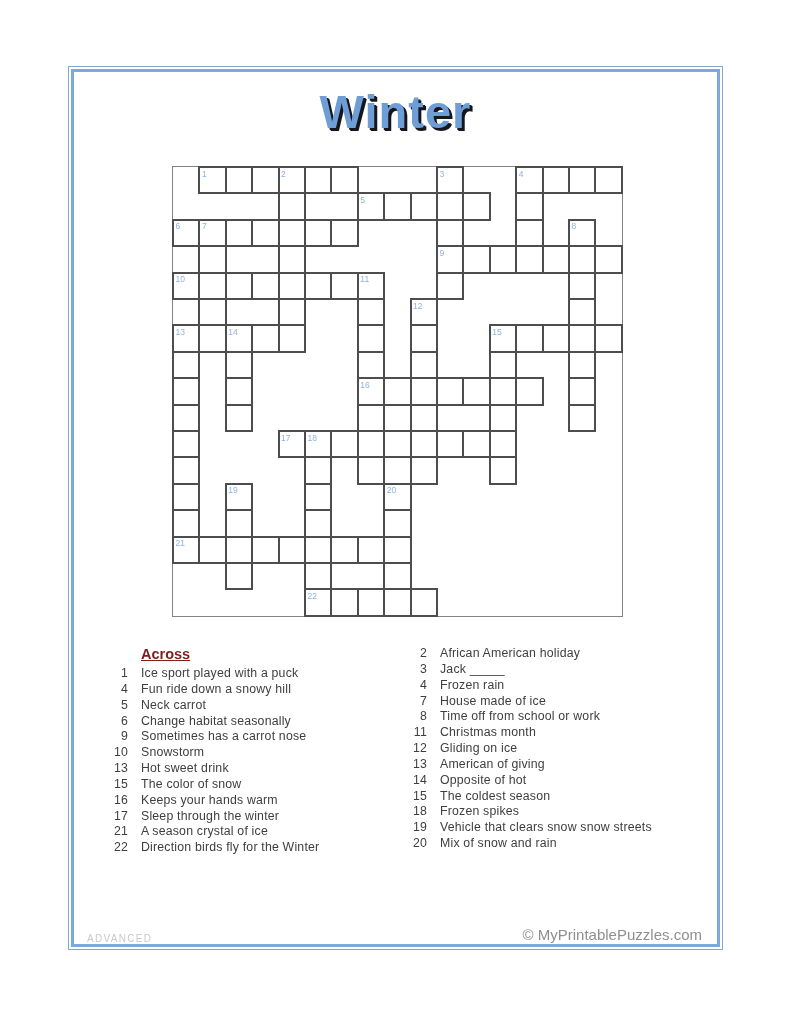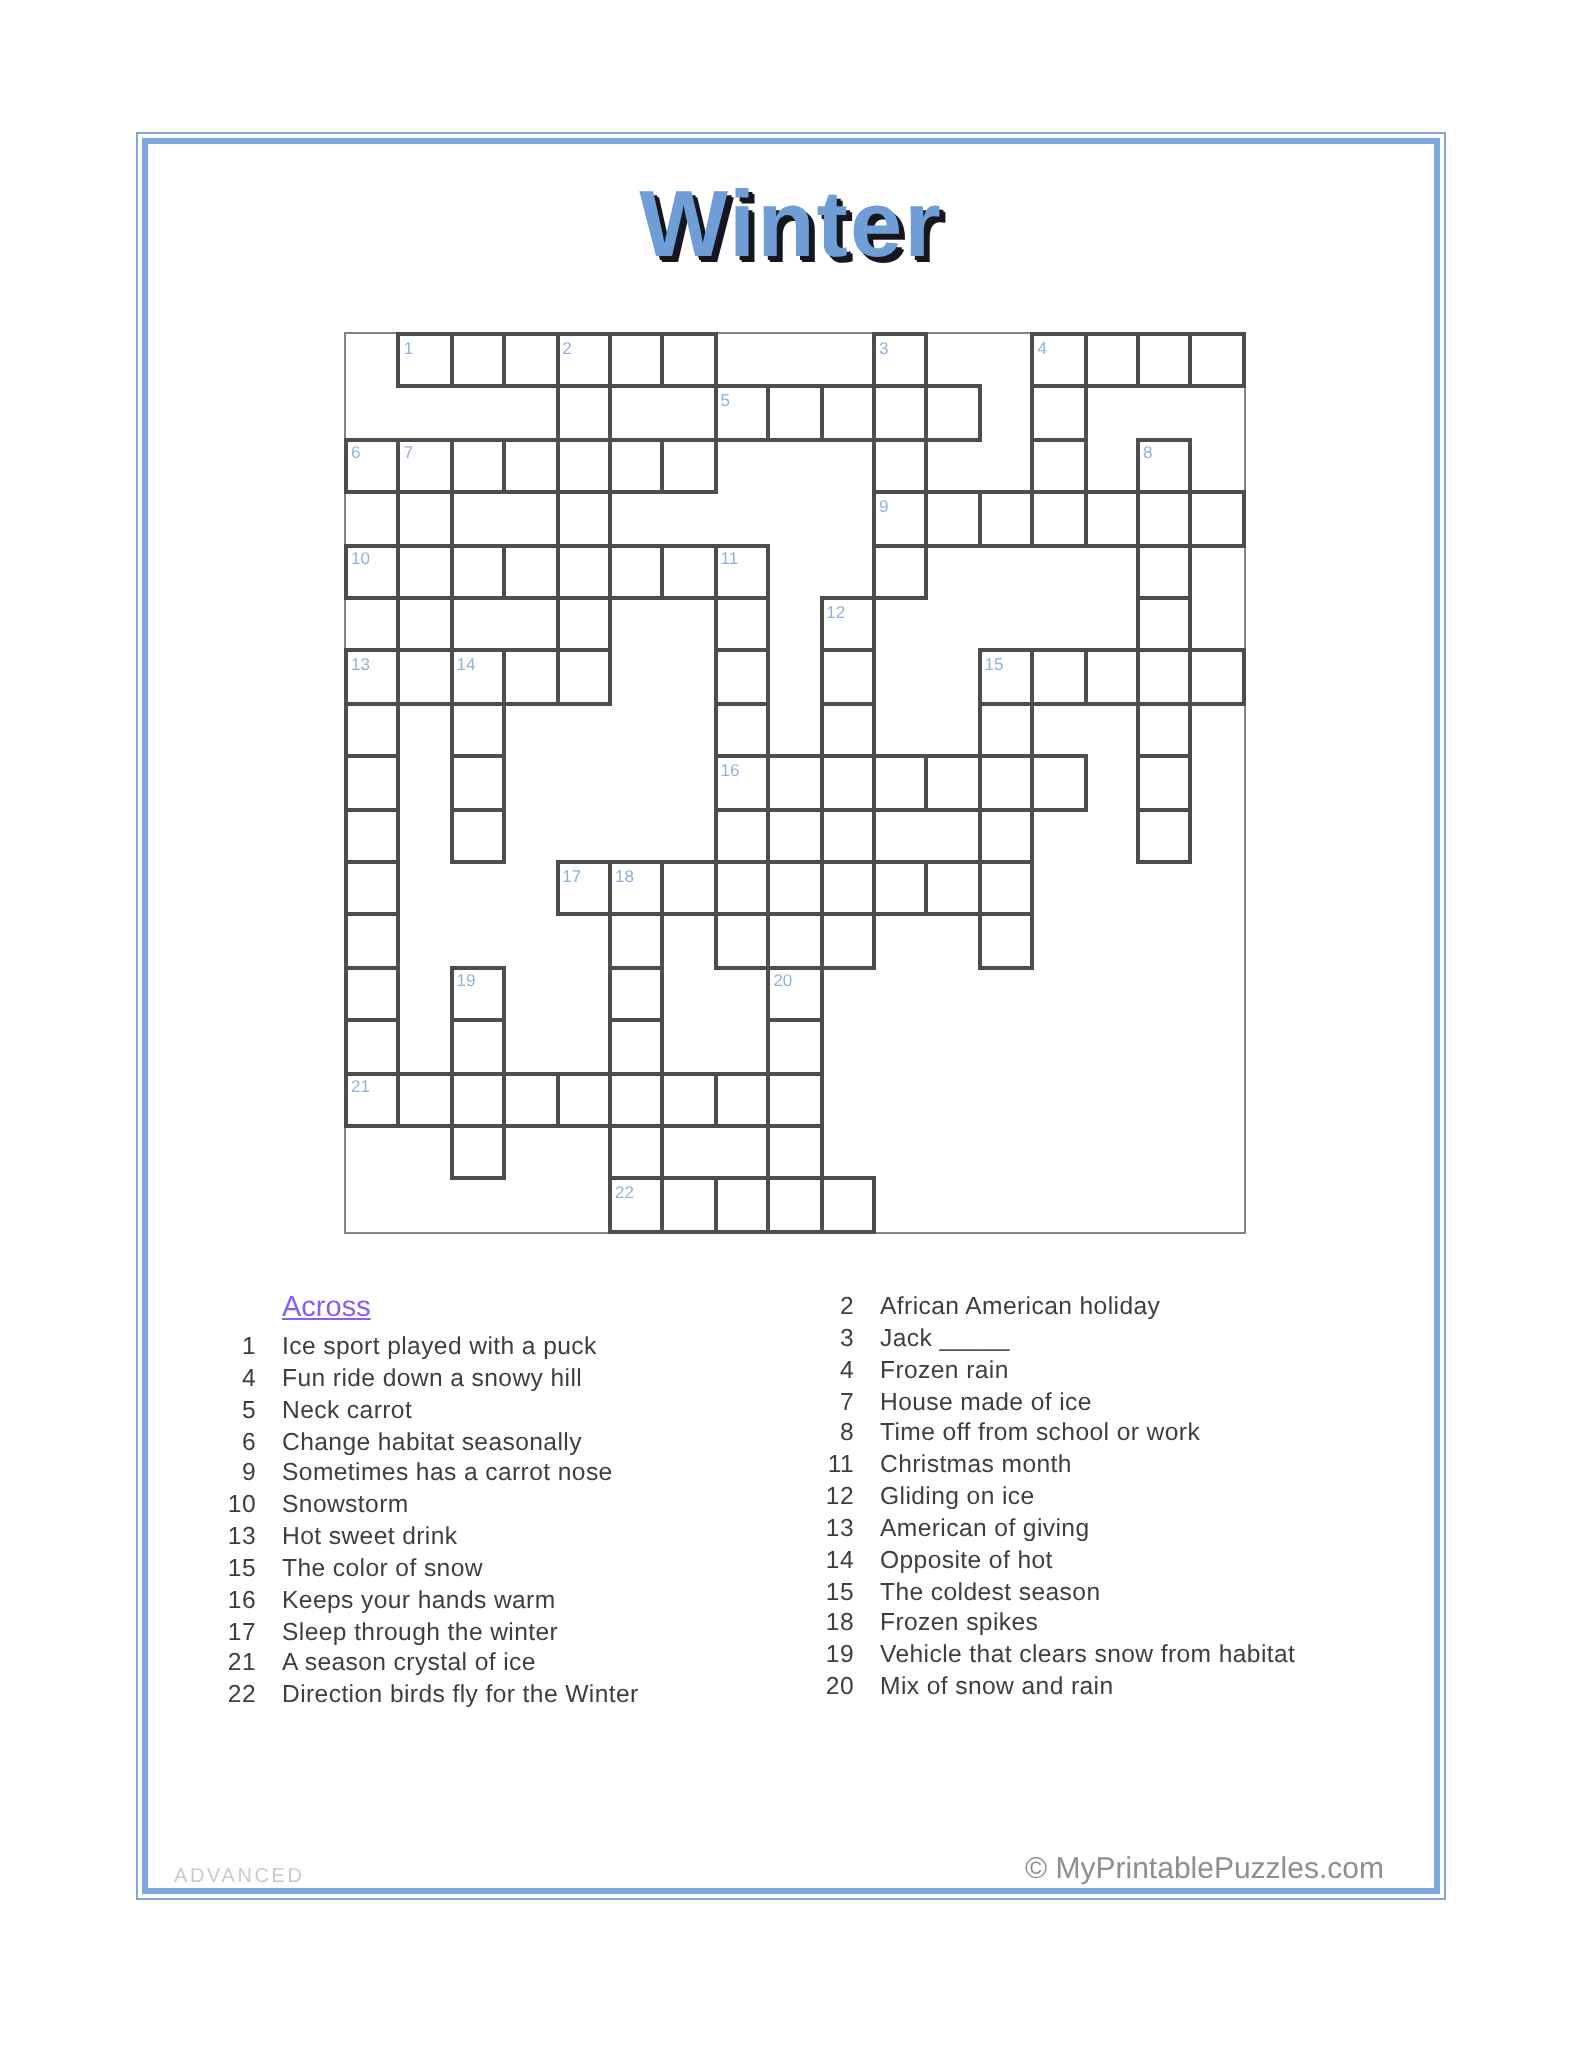--- a/index.html
+++ b/index.html
@@ -37,35 +37,35 @@
   }
   .cellnum{
     position:absolute;left:1.5px;top:0.5px;
     font-size:8.5px;line-height:10px;color:#8fb2dd;
   }
   
   .clue-col{position:absolute;top:646px;}
   .clue-col.across{left:100px;width:290px;}
   .clue-col.down{left:399px;width:320px;}
   .clue-heading{
-    margin:0 0 4px 41px;font-size:14.5px;font-weight:normal;color:#8b5cf6;
+    margin:0 0 4px 41px;font-size:14.5px;font-weight:bold;color:#7f1d1d;
     text-decoration:underline;
   }
   .clue-row{
     display:flex;height:15.85px;align-items:baseline;
     font-size:12.3px;color:#3e3e3e;letter-spacing:0.2px;white-space:nowrap;
   }
   .clue-num{flex:0 0 28px;text-align:right;padding-right:13px;color:#3e3e3e;}
   
   .difficulty-label{
     position:absolute;left:87px;top:933px;
     font-size:10px;letter-spacing:1.3px;color:#c9c9c9;
   }
   .credit-label{
-    position:absolute;right:99px;top:926px;
+    position:absolute;right:89px;top:926px;
     font-size:15px;color:#8f8f8f;
   }
 </style>
 </head>
 <body>
 
 <div class="page-frame">
   <div class="page-frame-inner"></div>
 </div>
 
@@ -340,21 +340,21 @@
       <div class="clue-row">
         <span class="clue-num">15</span>
         <span class="clue-text">The coldest season</span>
       </div>
       <div class="clue-row">
         <span class="clue-num">18</span>
         <span class="clue-text">Frozen spikes</span>
       </div>
       <div class="clue-row">
         <span class="clue-num">19</span>
-        <span class="clue-text">Vehicle that clears snow from habitat</span>
+        <span class="clue-text">Vehicle that clears snow snow streets</span>
       </div>
       <div class="clue-row">
         <span class="clue-num">20</span>
         <span class="clue-text">Mix of snow and rain</span>
       </div>
     </div>
 </section>
 
 <span class="difficulty-label">ADVANCED</span>
 <span class="credit-label">© MyPrintablePuzzles.com</span>

